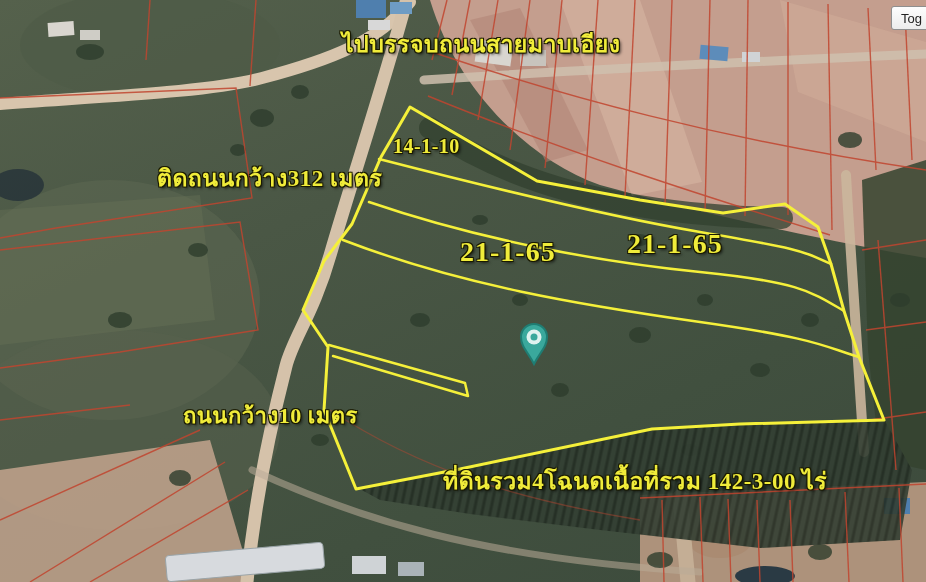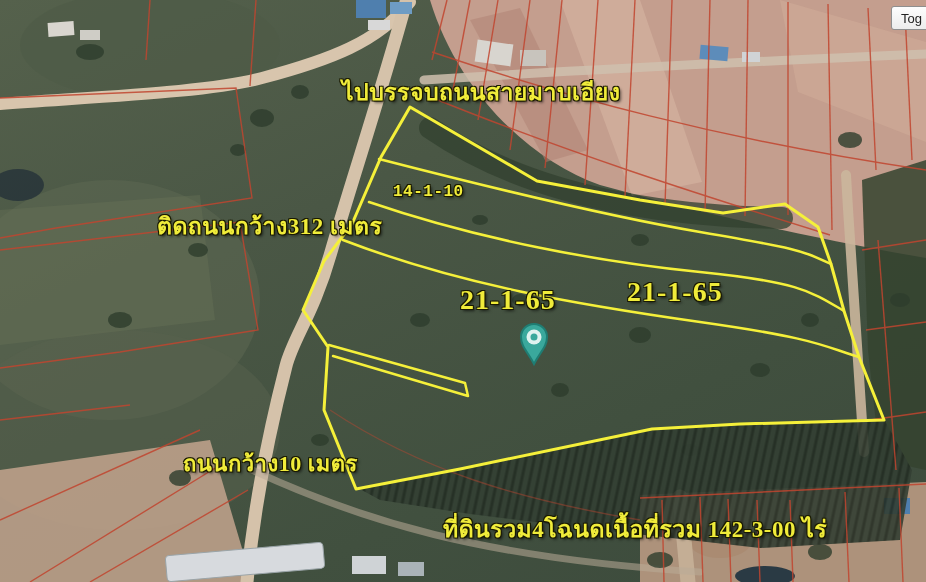--- a/index.html
+++ b/index.html
@@ -6,25 +6,24 @@
   #stage{
     position:relative;width:926px;height:582px;overflow:hidden;
     font-family:"Liberation Serif","DejaVu Serif",serif;
     background:linear-gradient(155deg,#55614c 0%,#4a5745 35%,#41503f 70%,#3c4a3c 100%);
   }
   #stage svg{position:absolute;left:0;top:0;}
   .maplabel{
     position:absolute;white-space:nowrap;font-weight:bold;color:#f0ec3a;
     text-shadow:-1px -1px 0 #1a1a00,1px -1px 0 #1a1a00,-1px 1px 0 #1a1a00,1px 1px 0 #1a1a00,2px 2px 3px rgba(0,0,0,.65);
     letter-spacing:.5px;
-    margin-top:48px;
   }
   .thai{font-size:23px;}
   .num-lg{font-size:28px;letter-spacing:1px;}
-  .num-sm{font-size:16px;font-family:Liberation Mono, monospace;}
+  .num-sm{font-size:20px;}
   #toggle-btn{
     position:absolute;left:891px;top:6px;width:70px;height:24px;
     background:linear-gradient(#fdfdfd,#ececec);
     border:1px solid #8f8f8f;border-radius:3px;
     font-family:"Liberation Sans","DejaVu Sans",sans-serif;
     font-size:13px;color:#222;text-align:left;padding:2px 9px;box-sizing:border-box;
   }
 </style>
 </head>
 <body>

